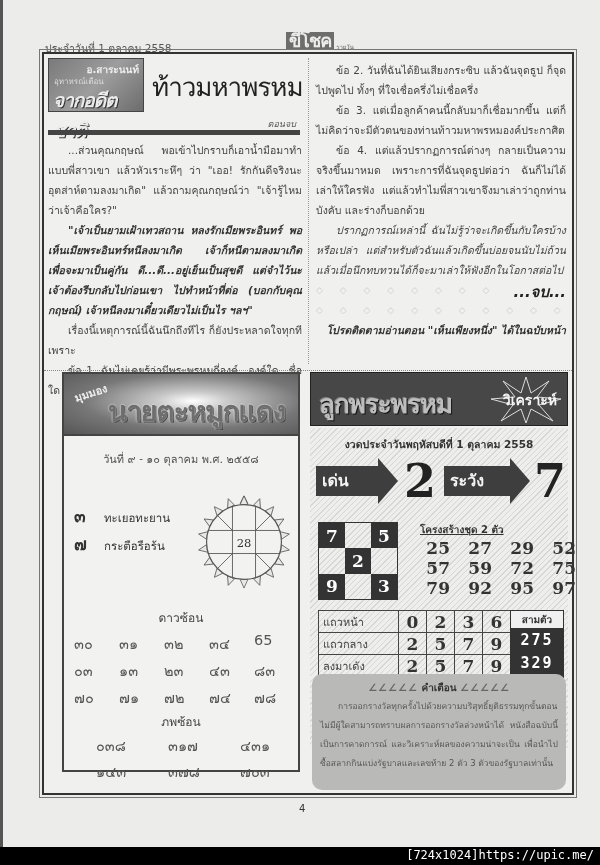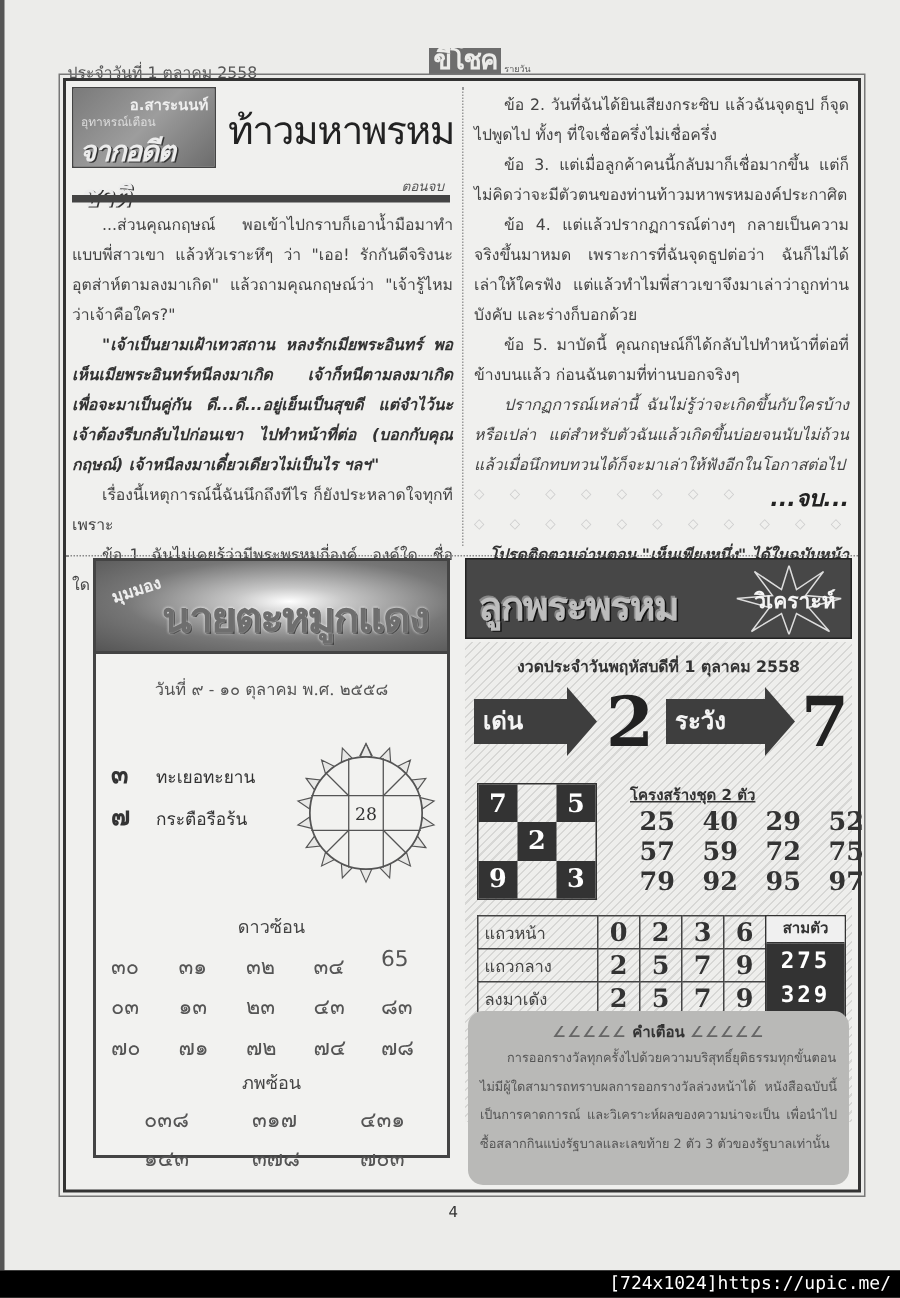--- a/index.html
+++ b/index.html
@@ -149,21 +149,20 @@
         <p class="para indent">...ส่วนคุณกฤษณ์ พอเข้าไปกราบก็เอาน้ำมือมาทำแบบพี่สาวเขา แล้วหัวเราะหึๆ ว่า "เออ! รักกันดีจริงนะ อุตส่าห์ตามลงมาเกิด" แล้วถามคุณกฤษณ์ว่า "เจ้ารู้ไหมว่าเจ้าคือใคร?"</p>
         <p class="para indent q">"เจ้าเป็นยามเฝ้าเทวสถาน หลงรักเมียพระอินทร์ พอเห็นเมียพระอินทร์หนีลงมาเกิด เจ้าก็หนีตามลงมาเกิด เพื่อจะมาเป็นคู่กัน ดี...ดี...อยู่เย็นเป็นสุขดี แต่จำไว้นะเจ้าต้องรีบกลับไปก่อนเขา ไปทำหน้าที่ต่อ (บอกกับคุณกฤษณ์) เจ้าหนีลงมาเดี๋ยวเดียวไม่เป็นไร ฯลฯ"</p>
         <p class="para indent">เรื่องนี้เหตุการณ์นี้ฉันนึกถึงทีไร ก็ยังประหลาดใจทุกทีเพราะ</p>
         <p class="para indent">ข้อ 1. ฉันไม่เคยรู้ว่ามีพระพรหมกี่องค์...องค์ใด...ชื่อใด</p>
       </div>
 
       <div class="right-body">
         <p class="para indent">ข้อ 2. วันที่ฉันได้ยินเสียงกระซิบ แล้วฉันจุดธูป ก็จุดไปพูดไป ทั้งๆ ที่ใจเชื่อครึ่งไม่เชื่อครึ่ง</p>
         <p class="para indent">ข้อ 3. แต่เมื่อลูกค้าคนนี้กลับมาก็เชื่อมากขึ้น แต่ก็ไม่คิดว่าจะมีตัวตนของท่านท้าวมหาพรหมองค์ประกาศิต</p>
         <p class="para indent">ข้อ 4. แต่แล้วปรากฏการณ์ต่างๆ กลายเป็นความจริงขึ้นมาหมด เพราะการที่ฉันจุดธูปต่อว่า ฉันก็ไม่ได้เล่าให้ใครฟัง แต่แล้วทำไมพี่สาวเขาจึงมาเล่าว่าถูกท่านบังคับ และร่างก็บอกด้วย</p>
-        <p class="para indent">ข้อ 5. มาบัดนี้ คุณกฤษณ์ก็ได้กลับไปทำหน้าที่ต่อที่ข้างบนแล้ว ก่อนฉันตามที่ท่านบอกจริงๆ</p>
         <p class="para indent" style="font-style:italic;">ปรากฏการณ์เหล่านี้ ฉันไม่รู้ว่าจะเกิดขึ้นกับใครบ้างหรือเปล่า แต่สำหรับตัวฉันแล้วเกิดขึ้นบ่อยจนนับไม่ถ้วน แล้วเมื่อนึกทบทวนได้ก็จะมาเล่าให้ฟังอีกในโอกาสต่อไป</p>
         <div style="position:relative;">
           <div class="diamond-row" style="width:185px;">◇ ◇ ◇ ◇ ◇ ◇ ◇ ◇ ◇ ◇ ◇ ◇ ◇ ◇ ◇ ◇ ◇</div>
           <span class="end-mark" style="top:0;">...จบ...</span>
         </div>
         <div class="diamond-row">◇ ◇ ◇ ◇ ◇ ◇ ◇ ◇ ◇ ◇ ◇ ◇ ◇ ◇ ◇ ◇ ◇</div>
         <div class="follow-text">โปรดติดตามอ่านตอน "เห็นเพียงหนึ่ง" ได้ในฉบับหน้า</div>
       </div>
       <div style="position:absolute;left:264px;top:4px;height:306px;border-left:1px dotted #999;"></div>
     </div>
@@ -284,21 +283,21 @@
           <div class="dark">2</div>
           <div></div>
           <div class="dark">9</div>
           <div></div>
           <div class="dark">3</div>
         </div>
 
         <div class="pairs-title" style="top:94px;">โครงสร้างชุด 2 ตัว</div>
         <div class="pairs-grid" style="top:110px;">
           <span>25</span>
-          <span>40</span>
+          <span>27</span>
           <span>29</span>
           <span>52</span>
           <span>57</span>
           <span>59</span>
           <span>72</span>
           <span>75</span>
           <span>79</span>
           <span>92</span>
           <span>95</span>
           <span>97</span>

